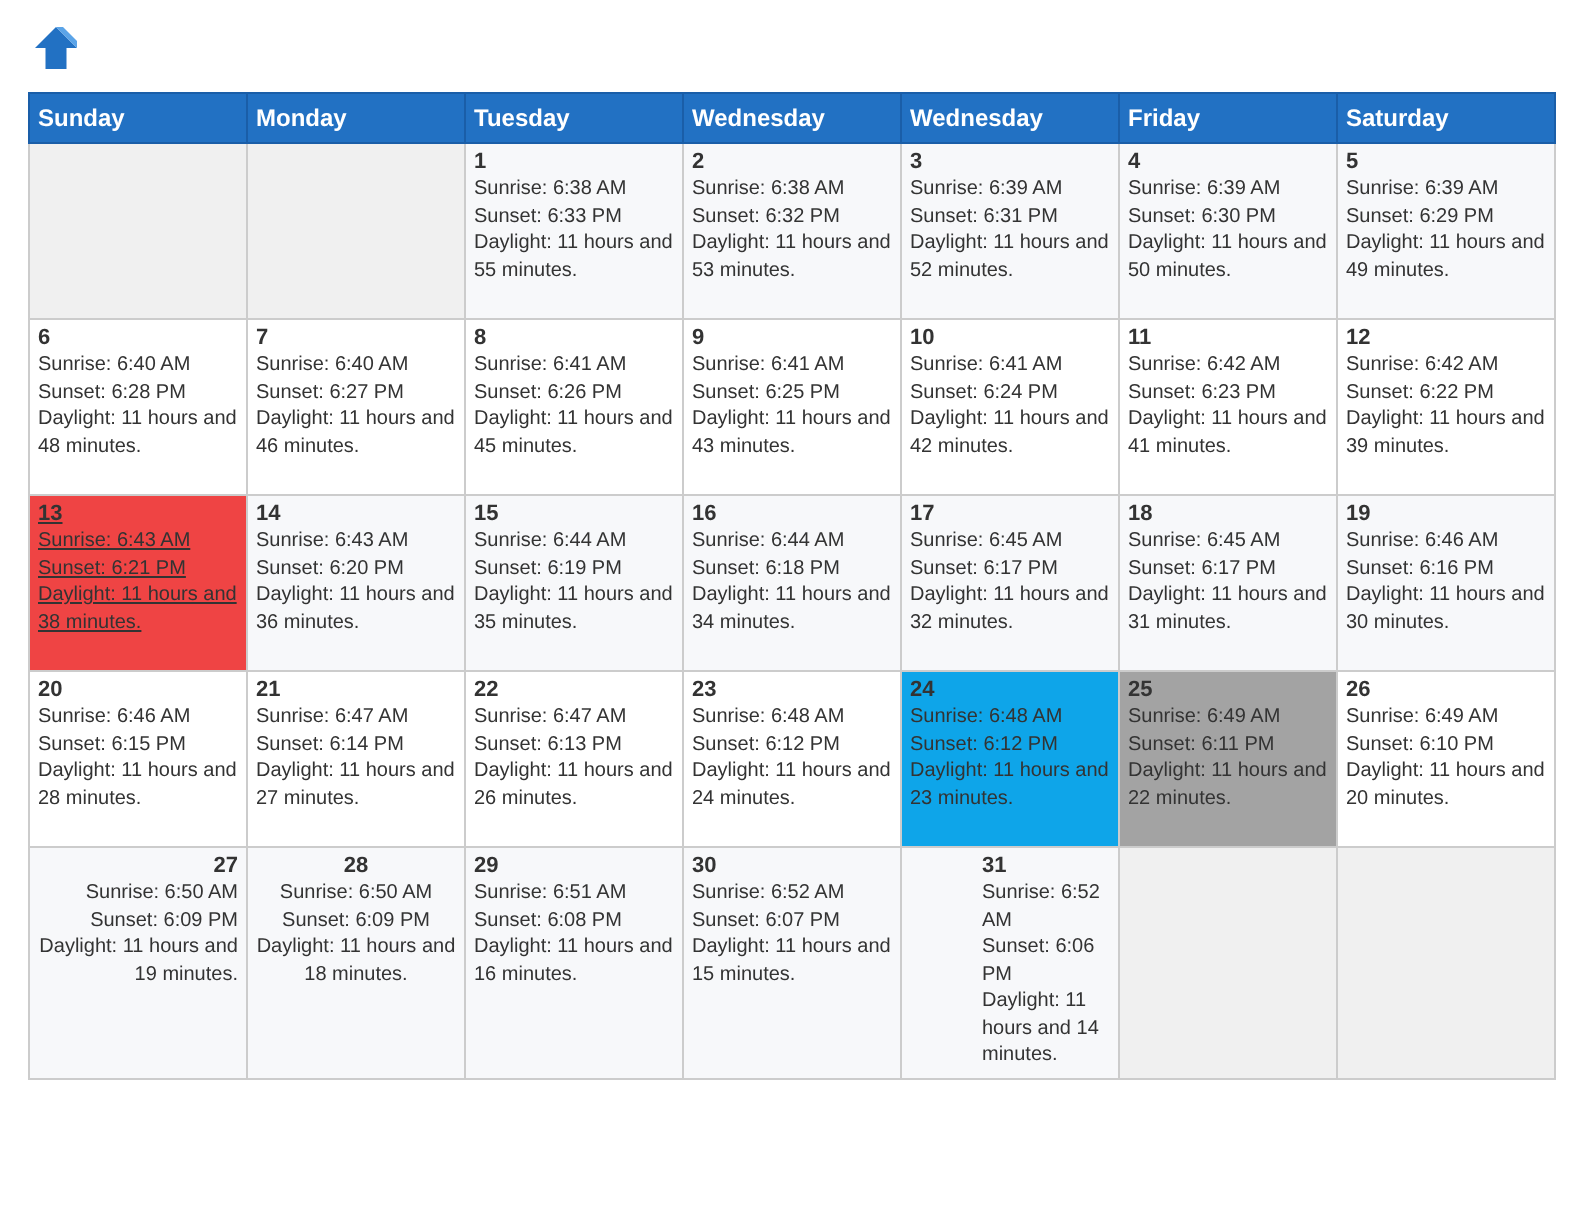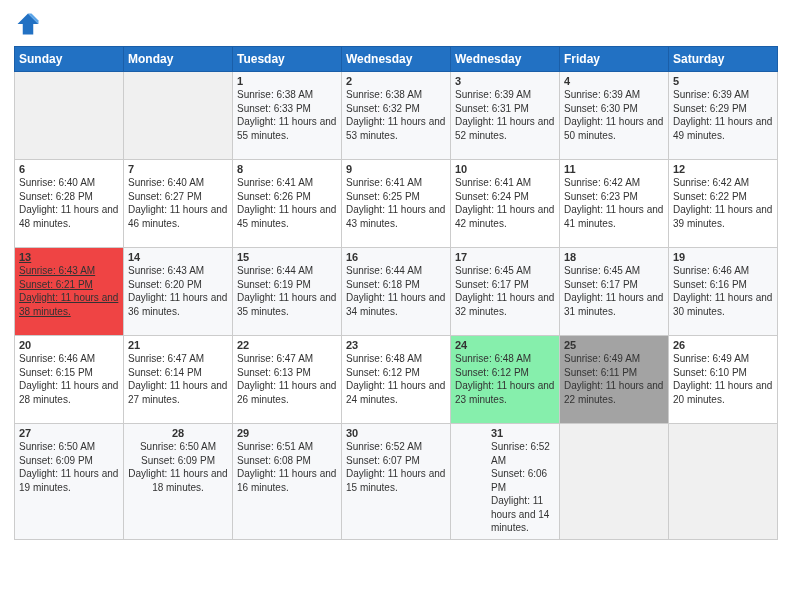--- a/index.html
+++ b/index.html
@@ -229,35 +229,35 @@
             <div class="day-info">Sunrise: 6:47 AM<br>Sunset: 6:14 PM<br>Daylight: 11 hours and 27 minutes.</div>
           </td>
           <td style="background: rgb(255, 255, 255);">
             <span class="day-number">22</span>
             <div class="day-info">Sunrise: 6:47 AM<br>Sunset: 6:13 PM<br>Daylight: 11 hours and 26 minutes.</div>
           </td>
           <td style="background: rgb(255, 255, 255);">
             <span class="day-number">23</span>
             <div class="day-info">Sunrise: 6:48 AM<br>Sunset: 6:12 PM<br>Daylight: 11 hours and 24 minutes.</div>
           </td>
-          <td style="background: #86efac;">
+          <td style="background: #0ea5e9;">
             <span class="day-number">24</span>
             <div class="day-info">Sunrise: 6:48 AM<br>Sunset: 6:12 PM<br>Daylight: 11 hours and 23 minutes.</div>
           </td>
           <td style="background: #a3a3a3;">
             <span class="day-number">25</span>
             <div class="day-info">Sunrise: 6:49 AM<br>Sunset: 6:11 PM<br>Daylight: 11 hours and 22 minutes.</div>
           </td>
           <td style="background: rgb(255, 255, 255);">
             <span class="day-number">26</span>
             <div class="day-info">Sunrise: 6:49 AM<br>Sunset: 6:10 PM<br>Daylight: 11 hours and 20 minutes.</div>
           </td>
         </tr>
         <tr>
-          <td style="background: rgb(247, 248, 250);">
+          <td style="background: rgb(247, 248, 250); text-align: right;">
             <span class="day-number">27</span>
             <div class="day-info">Sunrise: 6:50 AM<br>Sunset: 6:09 PM<br>Daylight: 11 hours and 19 minutes.</div>
           </td>
           <td style="background: rgb(247, 248, 250); text-align: center;">
             <span class="day-number">28</span>
             <div class="day-info">Sunrise: 6:50 AM<br>Sunset: 6:09 PM<br>Daylight: 11 hours and 18 minutes.</div>
           </td>
           <td style="background: rgb(247, 248, 250);">
             <span class="day-number">29</span>
             <div class="day-info">Sunrise: 6:51 AM<br>Sunset: 6:08 PM<br>Daylight: 11 hours and 16 minutes.</div>

